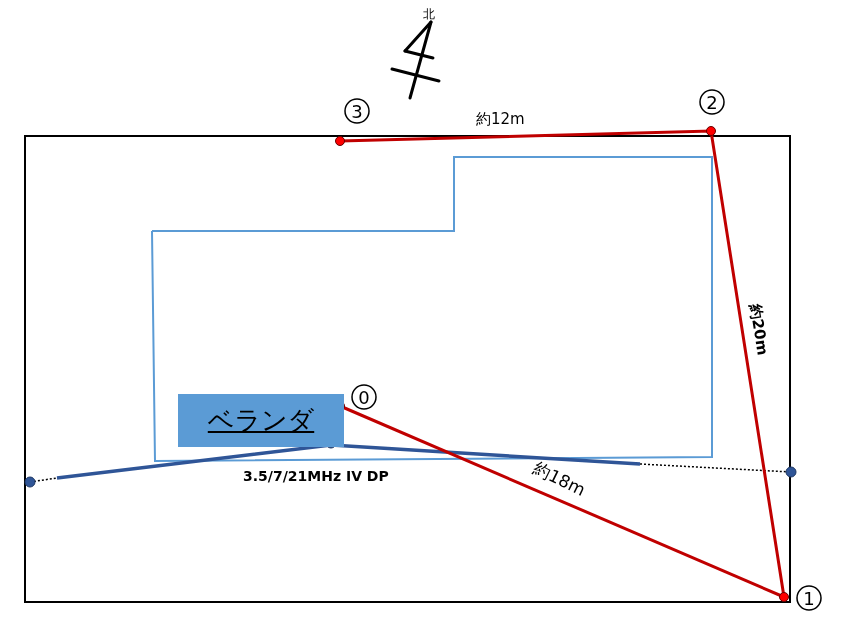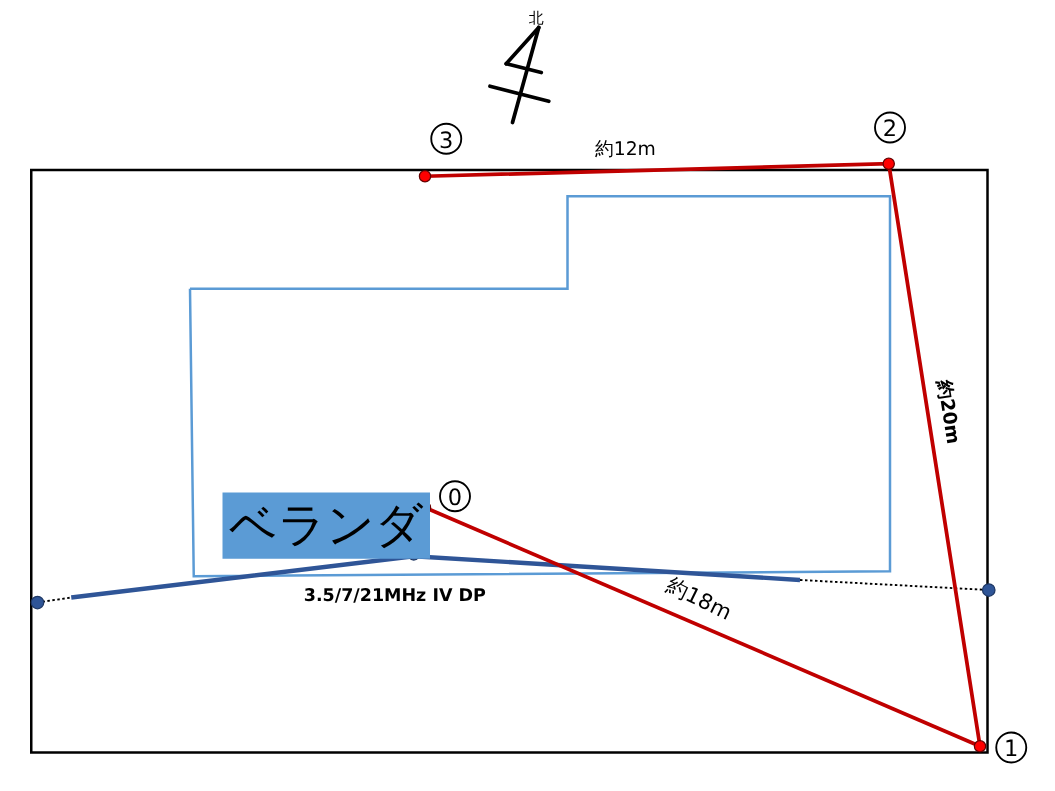--- a/index.html
+++ b/index.html
@@ -61,14 +61,14 @@
     <circle cx="364" cy="397" r="12" fill="none" stroke="#000" stroke-width="1.5"></circle>
     <text class="lbl" x="364" y="404" font-size="18" text-anchor="middle">0</text>
   </g>
 
   <text class="lbl" x="476" y="124" font-size="15">約12m</text>
   <text class="bold" font-size="15" transform="translate(750,305) rotate(81)">約20m</text>
   <text class="lbl" font-size="17" transform="translate(532,472) rotate(26)">約18m</text>
 </svg>
 
 <div class="veranda-box" style="left:178px; top:394px; width:166px; height:53px;">
-  <span style="font-size:38px;">ベランダ</span>
+  <span style="font-size:26px;text-decoration:underline;">ベランダ</span>
 </div>
 
 </body></html>

